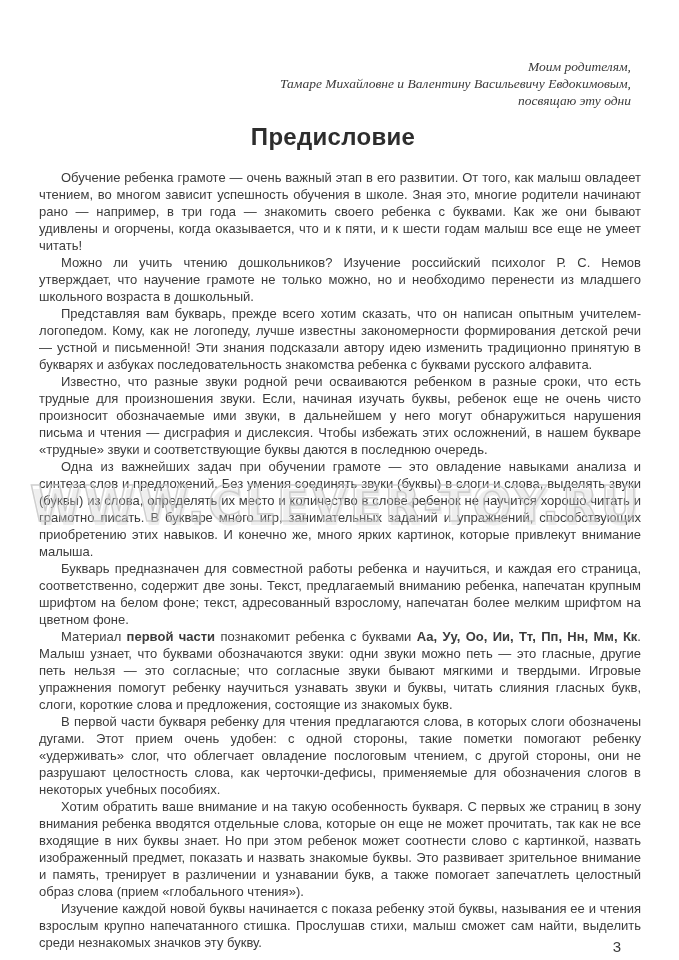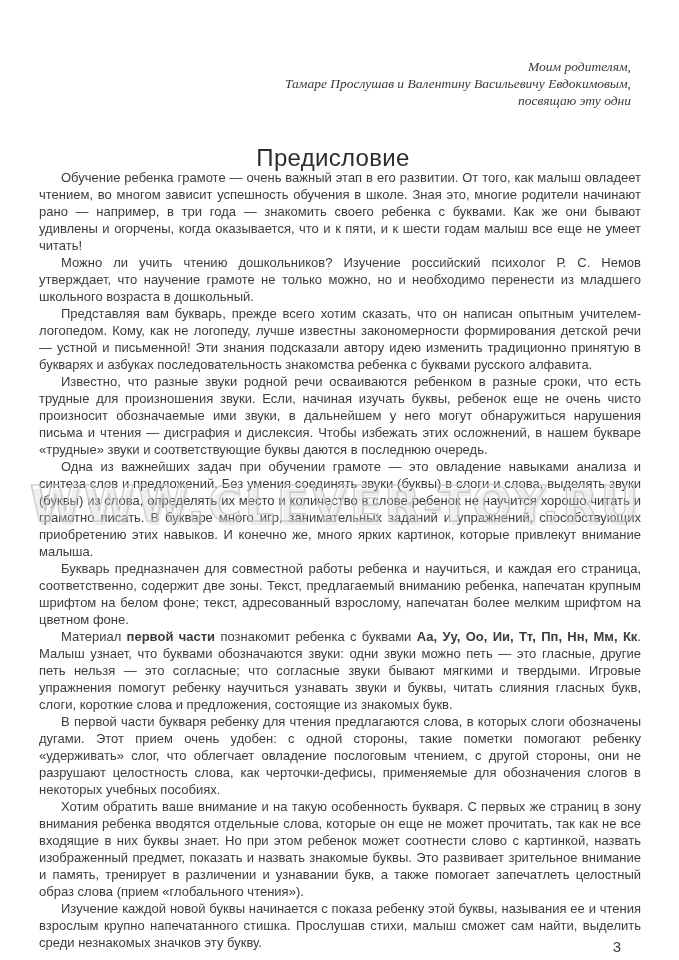--- a/index.html
+++ b/index.html
@@ -24,25 +24,25 @@
     text-align: right;
     font-family: "Liberation Serif", serif;
     font-style: italic;
     font-size: 13.5px;
     line-height: 17px;
     color: #3a3a3a;
   }
   .dedication .ded-line { display: block; }
   .preface-title {
     position: absolute;
-    top: 116px;
+    top: 95px;
     left: 0;
     width: 100%;
     text-align: center;
-    font-weight: normal;
+    font-weight: bold;
     font-size: 24px;
     letter-spacing: 0.3px;
     color: #2d2d2d;
   }
   .preface-body {
     position: absolute;
     top: 141px;
     left: 39px;
     width: 602px;
     font-size: 13px;
@@ -81,21 +81,21 @@
     color: #3c3c3c;
   }
 </style>
 </head>
 <body>
 
 <div class="page">
 
   <div class="dedication">
     <span class="ded-line">Моим родителям,</span>
-    <span class="ded-line">Тамаре Прослушав и Валентину Васильевичу Евдокимовым,</span>
+    <span class="ded-line">Тамаре Михайловне и Валентину Васильевичу Евдокимовым,</span>
     <span class="ded-line">посвящаю эту одни</span>
   </div>
 
   <div class="preface-title">Предисловие</div>
 
   <div class="preface-body">
       <p><span>Обучение ребенка грамоте — очень важный этап в его развитии. От того, как малыш овладеет чтением, во многом зависит успешность обучения в школе. Зная это, многие родители начинают рано — например, в три года — знакомить своего ребенка с буквами. Как же они бывают удивлены и огорчены, когда оказывается, что и к пяти, и к шести годам малыш все еще не умеет читать!</span></p>
       <p><span>Можно ли учить чтению дошкольников? Изучение российский психолог Р. С. Немов утверждает, что научение грамоте не только можно, но и необходимо перенести из младшего школьного возраста в дошкольный.</span></p>
       <p><span>Представляя вам букварь, прежде всего хотим сказать, что он написан опытным учителем-логопедом. Кому, как не логопеду, лучше известны закономерности формирования детской речи — устной и письменной! Эти знания подсказали автору идею изменить традиционно принятую в букварях и азбуках последовательность знакомства ребенка с буквами русского алфавита.</span></p>
       <p><span>Известно, что разные звуки родной речи осваиваются ребенком в разные сроки, что есть трудные для произношения звуки. Если, начиная изучать буквы, ребенок еще не очень чисто произносит обозначаемые ими звуки, в дальнейшем у него могут обнаружиться нарушения письма и чтения — дисграфия и дислексия. Чтобы избежать этих осложнений, в нашем букваре «трудные» звуки и соответствующие буквы даются в последнюю очередь.</span></p>

